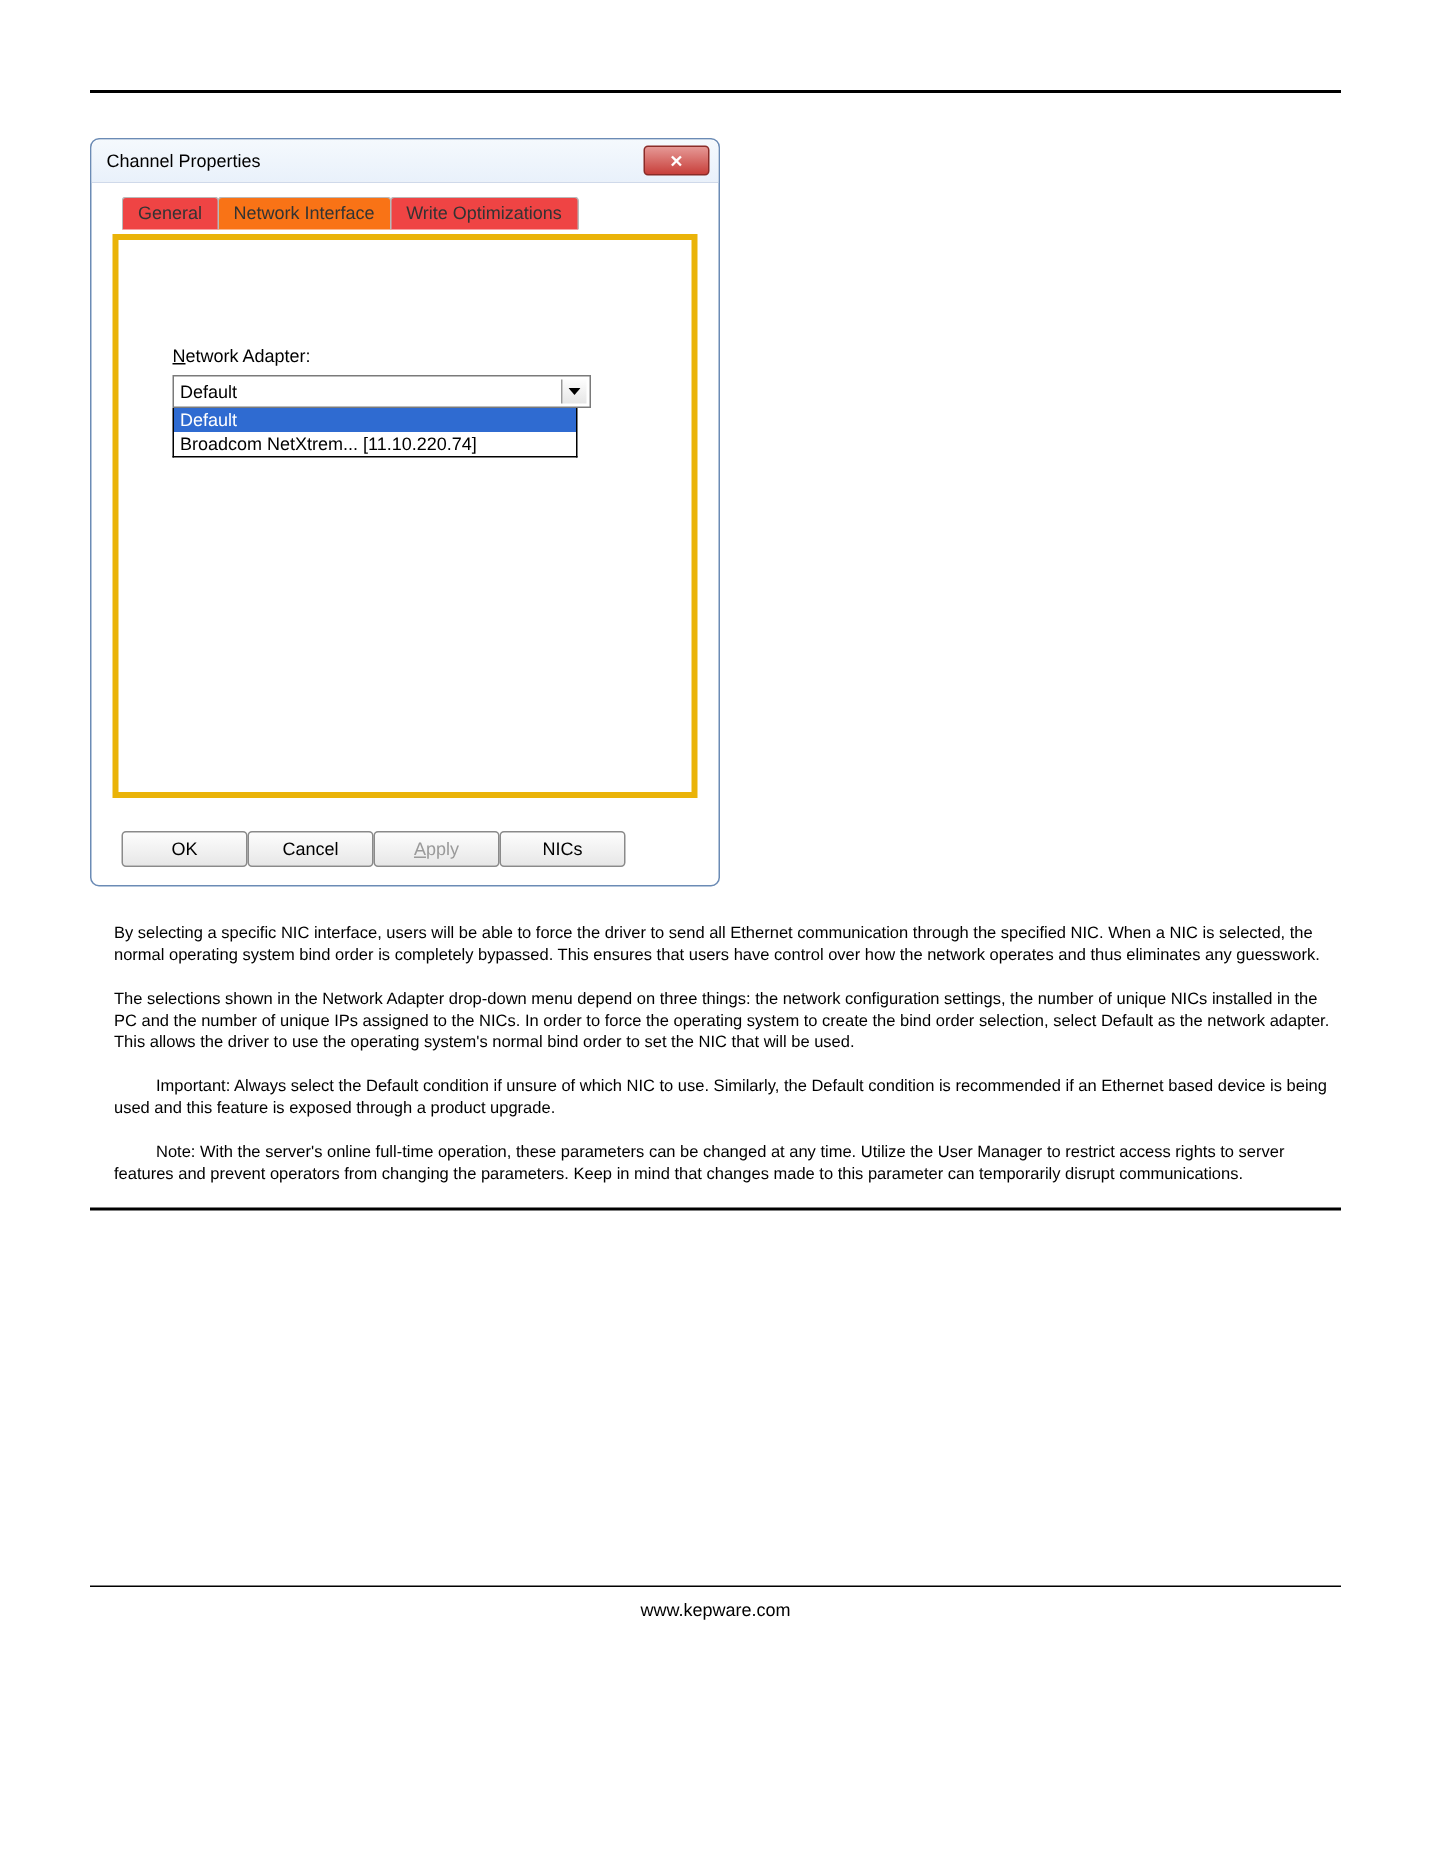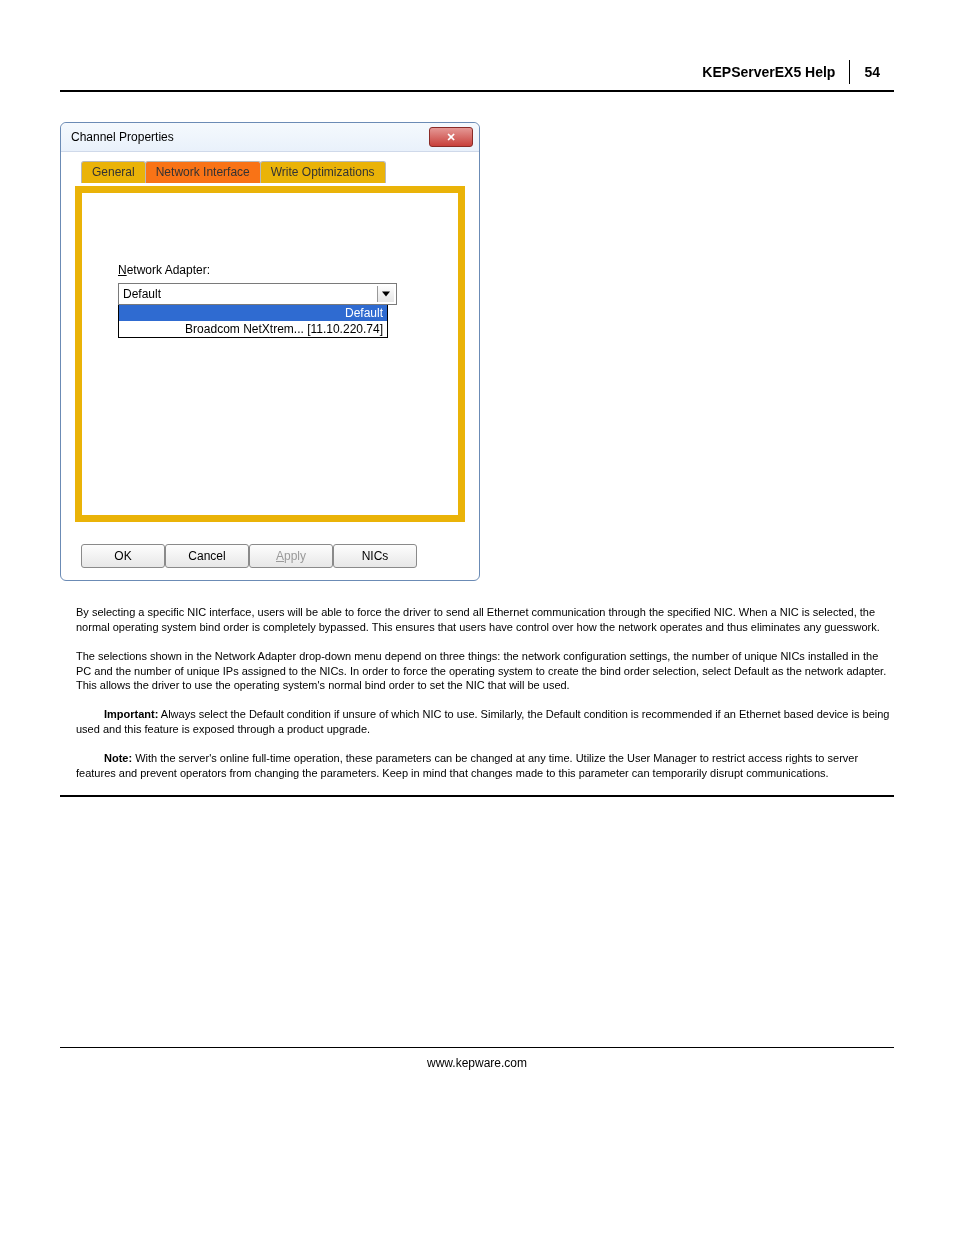--- a/index.html
+++ b/index.html
@@ -65,46 +65,45 @@
     display: flex; align-items: center; justify-content: center;
     color: #fff; font-weight: bold; font-size: 11px;
   }
   .dialog-body { padding: 8px 14px 12px 14px; }
   .tabs { display: flex; gap: 0; margin-bottom: 4px; margin-left: 6px; }
   .tab {
     padding: 3px 10px 4px 10px;
     border: 1px solid #b9b9b9;
     border-bottom: none;
     border-radius: 3px 3px 0 0;
-    background: #eab308;
+    background: #ef4444;
     font-size: 12px;
     color: #333;
     position: relative;
     top: 1px;
     margin-right: -1px;
   }
   .tab.active {
     background: #f97316;
     z-index: 2;
   }
   .tab-panel {
-    border: 7px solid #eab308;
-    padding: 70px 36px 72px 36px;
+    border: 4px solid #eab308;
+    padding: 70px 36px 118px 36px;
     min-height: 180px;
     background: #fff;
   }
   .field-label {
     font-size: 12px;
     margin-bottom: 6px;
   }
   .field-label .mn { text-decoration: underline; }
   .combo {
     position: relative;
     width: 279px;
-    text-align: right;
   }
   .combo-box {
     border: 1px solid #7a7a7a;
     height: 20px;
     display: flex;
     align-items: center;
     justify-content: space-between;
     padding: 0 2px 0 4px;
     background: #fff;
     font-size: 12px;
@@ -136,21 +135,21 @@
     border: 1px solid #8a8a8a;
     border-radius: 3px;
     background: linear-gradient(#fdfdfd,#e7e7e7);
     font-size: 12px;
     display: flex; align-items: center; justify-content: center;
     color: #000;
   }
   .btn.disabled { color: #9a9a9a; }
   .btn .mn { text-decoration: underline; }
   .para { font-size: 11px; line-height: 1.35; margin: 0 0 14px 16px; }
-  .strong { font-weight: bold; padding-left: 28px; }
+  .strong { font-weight: normal; padding-left: 28px; }
   .section-head {
     font-weight: bold;
     font-size: 15px;
     margin: 36px 0 2px 0;
   }
   .section-rule {
     border-top: 2px solid #000;
     margin: 0 0 8px 0;
   }
   .footer {
@@ -159,24 +158,20 @@
     text-align: center;
     font-size: 12px;
     padding: 8px 0 0 0;
   }
 </style>
 </head>
 <body>
 
 <div class="page">
 
-  <div class="header-row">
-    <div class="header-title">KEPServerEX5 Help</div>
-    <div class="header-page">54</div>
-  </div>
   <div class="header-rule"></div>
 
   <div class="dialog">
     <div class="titlebar">
       <span class="titlebar-title">Channel Properties</span>
       <div class="close-btn">
         <span>✕</span>
       </div>
     </div>
     <div class="dialog-body">

